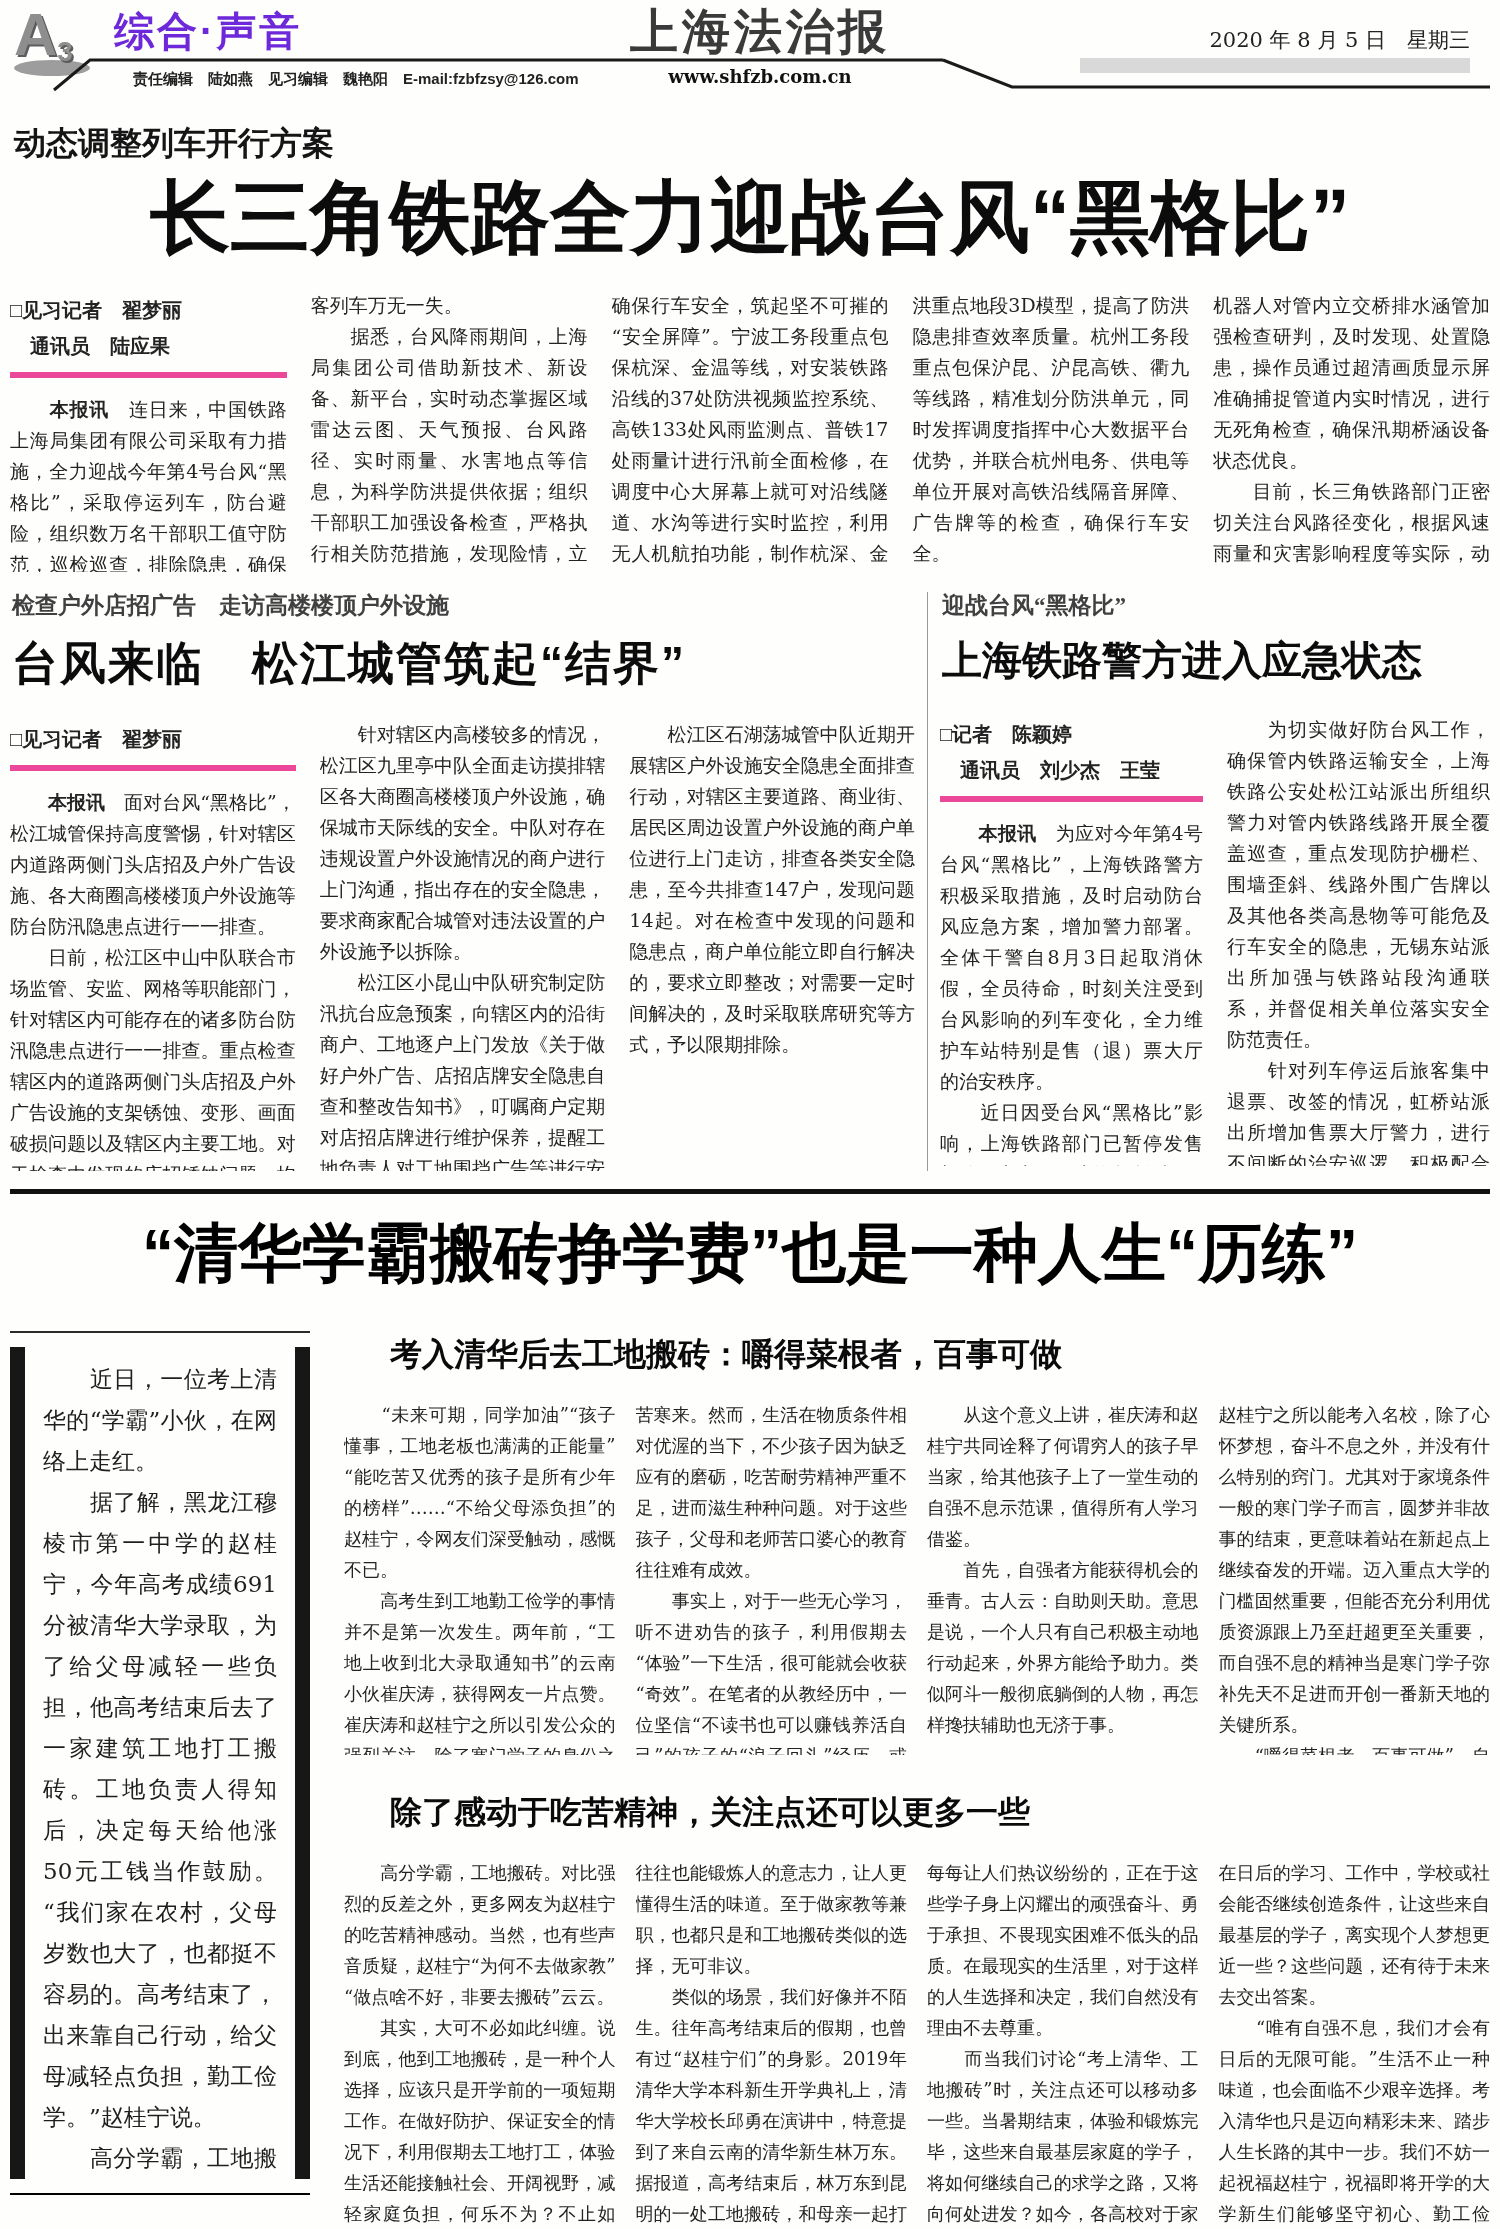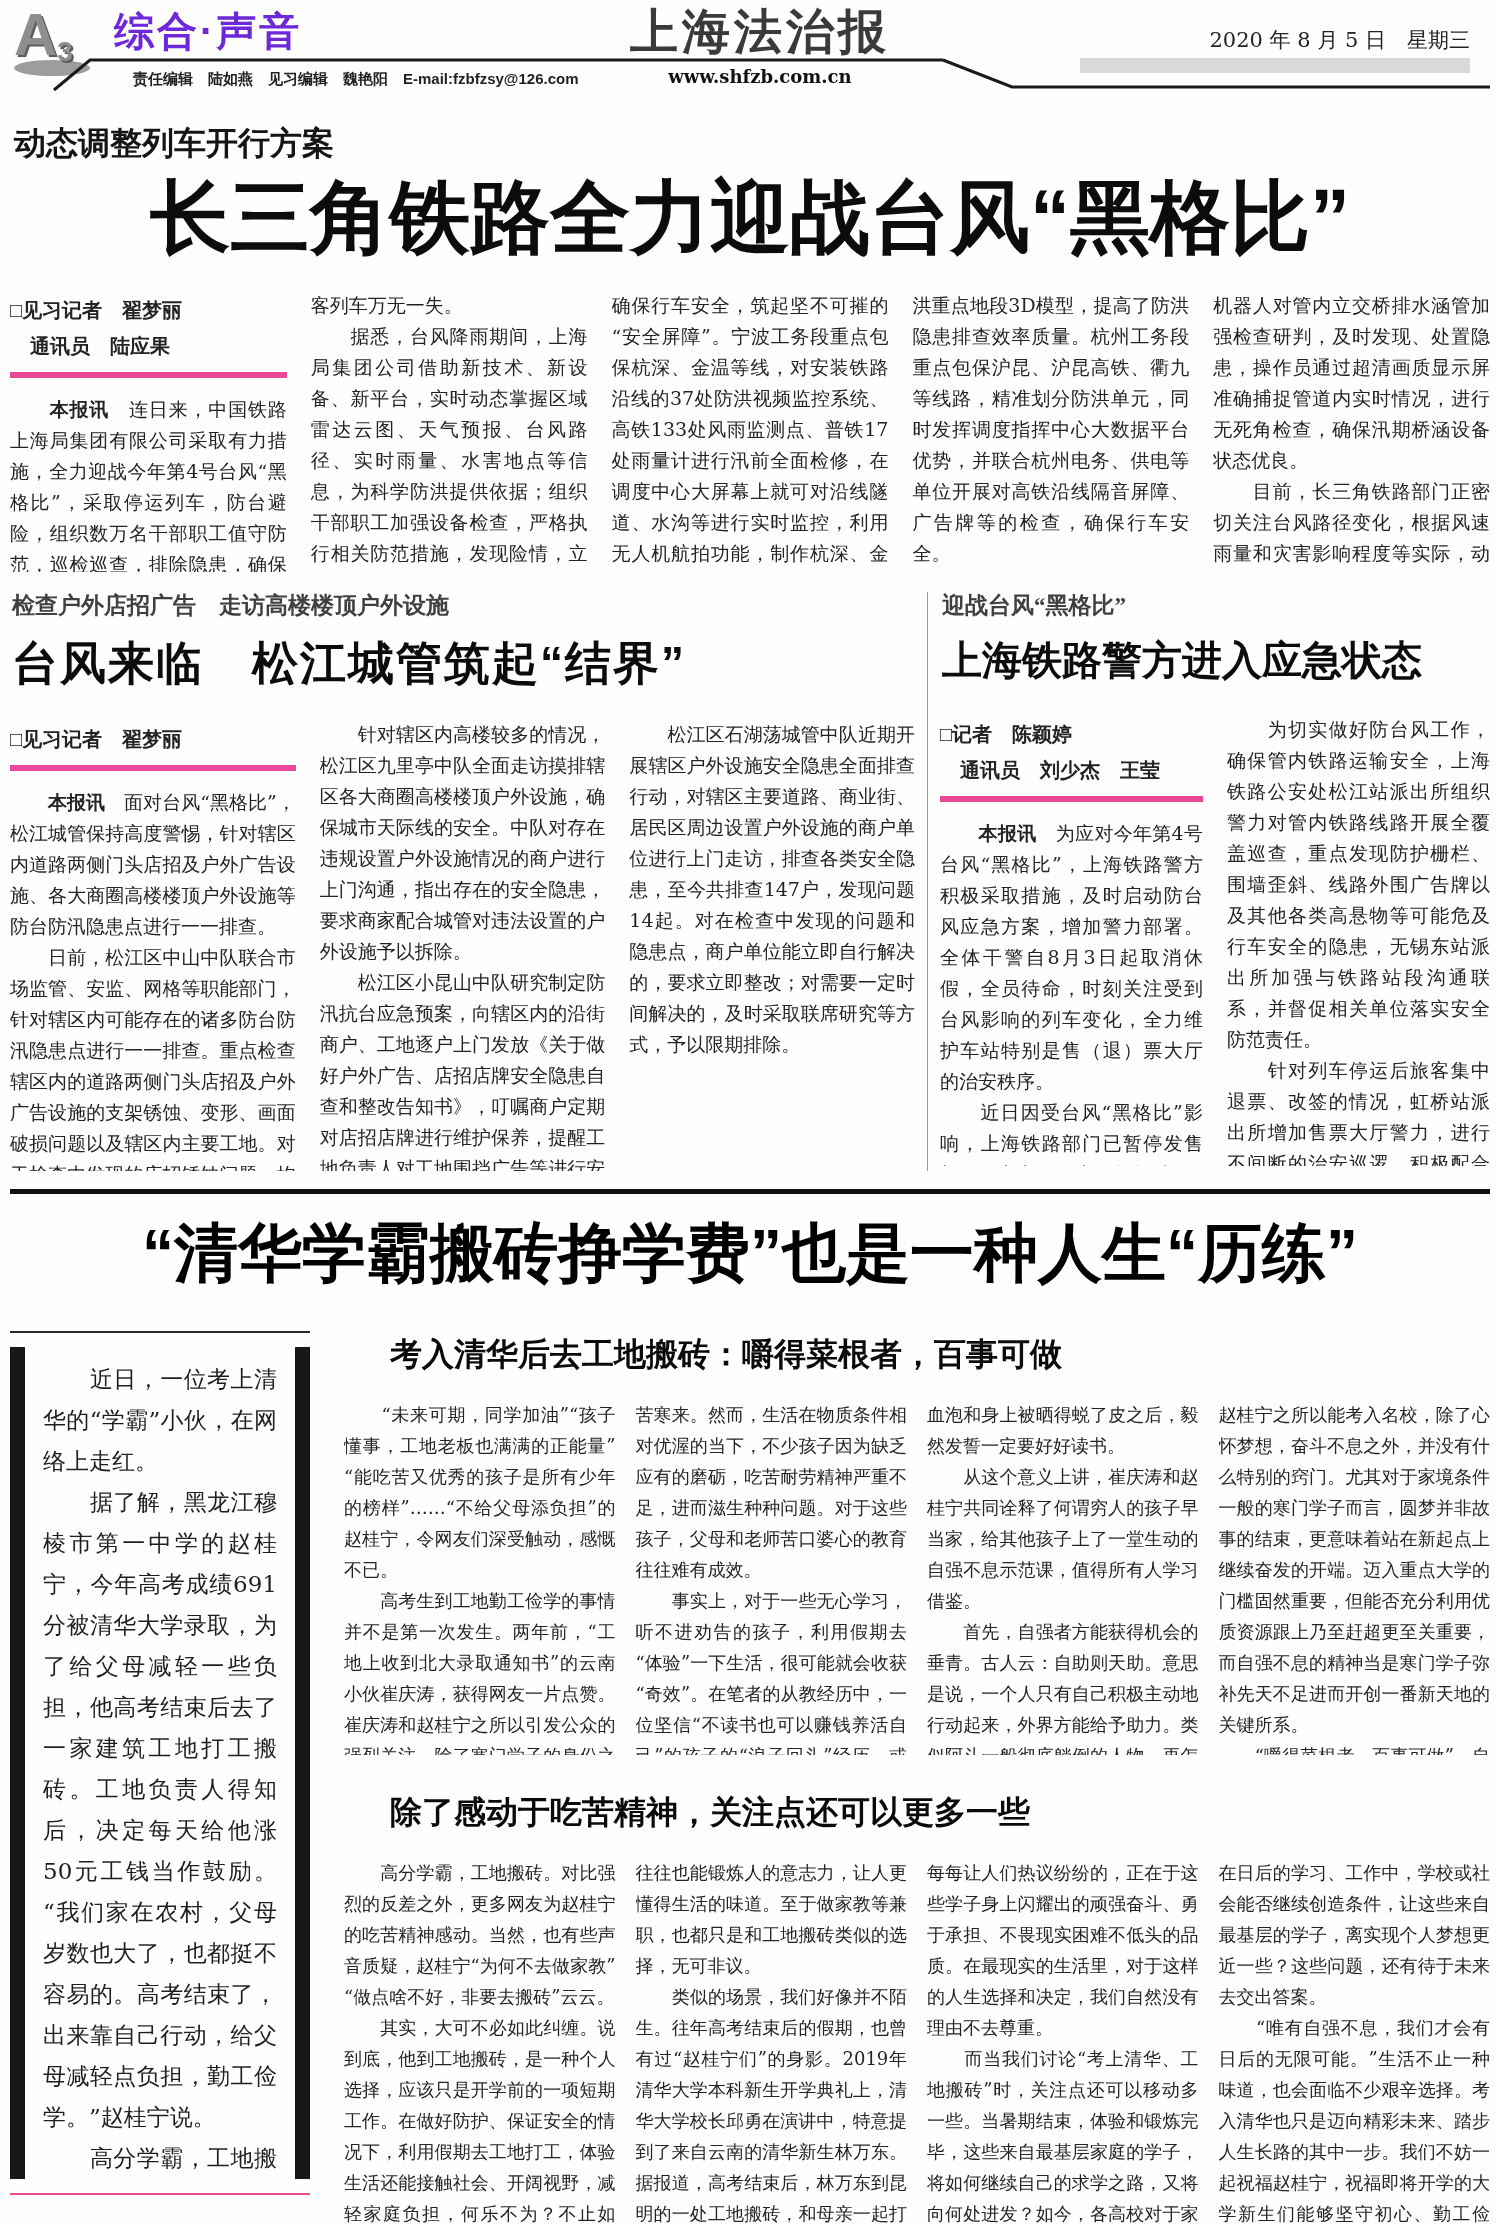--- a/index.html
+++ b/index.html
@@ -53,21 +53,21 @@
               letter-spacing:2px;margin:0 0 24px 2px;color:#0c0c0c;}
   .headline-m{font-family:"Liberation Sans",sans-serif;font-weight:900;font-size:40px;
               margin:0 0 26px 2px;color:#0c0c0c;}
   .mid-cols{height:452px;}
 
   
   .thick-rule{height:5px;background:#111;margin:18px 0 8px;}
   .op-headline{font-family:"Liberation Sans",sans-serif;font-weight:900;font-size:64px;
                text-align:center;margin:16px 0 34px;color:#000;}
   .op-body{display:flex;align-items:flex-start;}
-  .quote-box{flex:0 0 300px;width:300px;border-top:2px solid #2b2b2b;border-bottom:2px solid #ec4899;
+  .quote-box{flex:0 0 300px;width:300px;border-top:2px solid #2b2b2b;border-bottom:2px solid #000000;
              padding:14px 0;height:864px;box-sizing:border-box;}
   .qb-inner{display:flex;height:100%;}
   .qb-bar{flex:0 0 15px;width:15px;background:#171717;}
   .qb-text{flex:1;padding:12px 18px 0;font-size:23px;line-height:41px;text-align:justify;overflow:hidden;}
   .qb-text p{margin:0;}
   .op-main{flex:1;margin-left:34px;}
   .op-subhead{font-family:"Liberation Sans",sans-serif;font-weight:900;font-size:32px;
               margin:2px 0 22px 46px;color:#0a0a0a;}
   .op-subhead.second{margin-top:36px;}
   .op-cols{gap:20px;}
@@ -199,21 +199,20 @@
         <div class="cols op-cols sec1">
           <div class="col">
               <p>　　“未来可期，同学加油”“孩子懂事，工地老板也满满的正能量”“能吃苦又优秀的孩子是所有少年的榜样”……“不给父母添负担”的赵桂宁，令网友们深受触动，感慨不已。</p>
               <p>　　高考生到工地勤工俭学的事情并不是第一次发生。两年前，“工地上收到北大录取通知书”的云南小伙崔庆涛，获得网友一片点赞。崔庆涛和赵桂宁之所以引发公众的强烈关注，除了寒门学子的身份之外，更在于他们身上所蕴含的自强不息精神感动了众多网友。</p>
             </div>
           <div class="col">
               <p>苦寒来。然而，生活在物质条件相对优渥的当下，不少孩子因为缺乏应有的磨砺，吃苦耐劳精神严重不足，进而滋生种种问题。对于这些孩子，父母和老师苦口婆心的教育往往难有成效。</p>
               <p>　　事实上，对于一些无心学习，听不进劝告的孩子，利用假期去“体验”一下生活，很可能就会收获“奇效”。在笔者的从教经历中，一位坚信“不读书也可以赚钱养活自己”的孩子的“浪子回头”经历，或许就很有借鉴意义。他在建筑工地干了几天搬砖拌沙的粗活，手上磨出了</p>
             </div>
           <div class="col">
-              <p>血泡和身上被晒得蜕了皮之后，毅然发誓一定要好好读书。</p>
               <p>　　从这个意义上讲，崔庆涛和赵桂宁共同诠释了何谓穷人的孩子早当家，给其他孩子上了一堂生动的自强不息示范课，值得所有人学习借鉴。</p>
               <p>　　首先，自强者方能获得机会的垂青。古人云：自助则天助。意思是说，一个人只有自己积极主动地行动起来，外界方能给予助力。类似阿斗一般彻底躺倒的人物，再怎样搀扶辅助也无济于事。</p>
             </div>
           <div class="col">
               <p>赵桂宁之所以能考入名校，除了心怀梦想，奋斗不息之外，并没有什么特别的窍门。尤其对于家境条件一般的寒门学子而言，圆梦并非故事的结束，更意味着站在新起点上继续奋发的开端。迈入重点大学的门槛固然重要，但能否充分利用优质资源跟上乃至赶超更至关重要，而自强不息的精神当是寒门学子弥补先天不足进而开创一番新天地的关键所系。</p>
               <p>　　“嚼得菜根者，百事可做”。自强不息并不是要求所有人都去工地搬砖，只要秉承奋发向上、永不松懈的斗志，初心不变、一往无前，自然“百事可做”。</p>
             </div>
         </div>
 
         <h3 class="op-subhead second">除了感动于吃苦精神，关注点还可以更多一些</h3>

